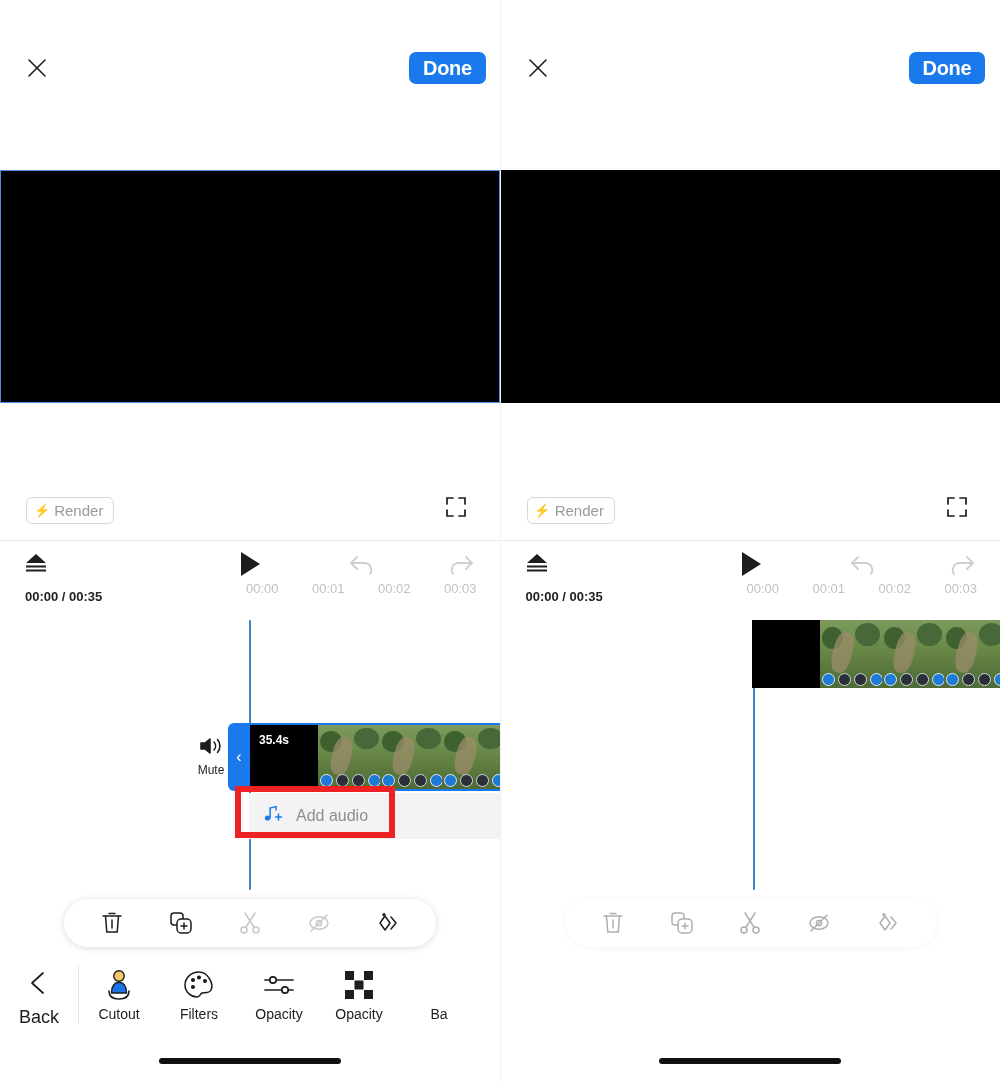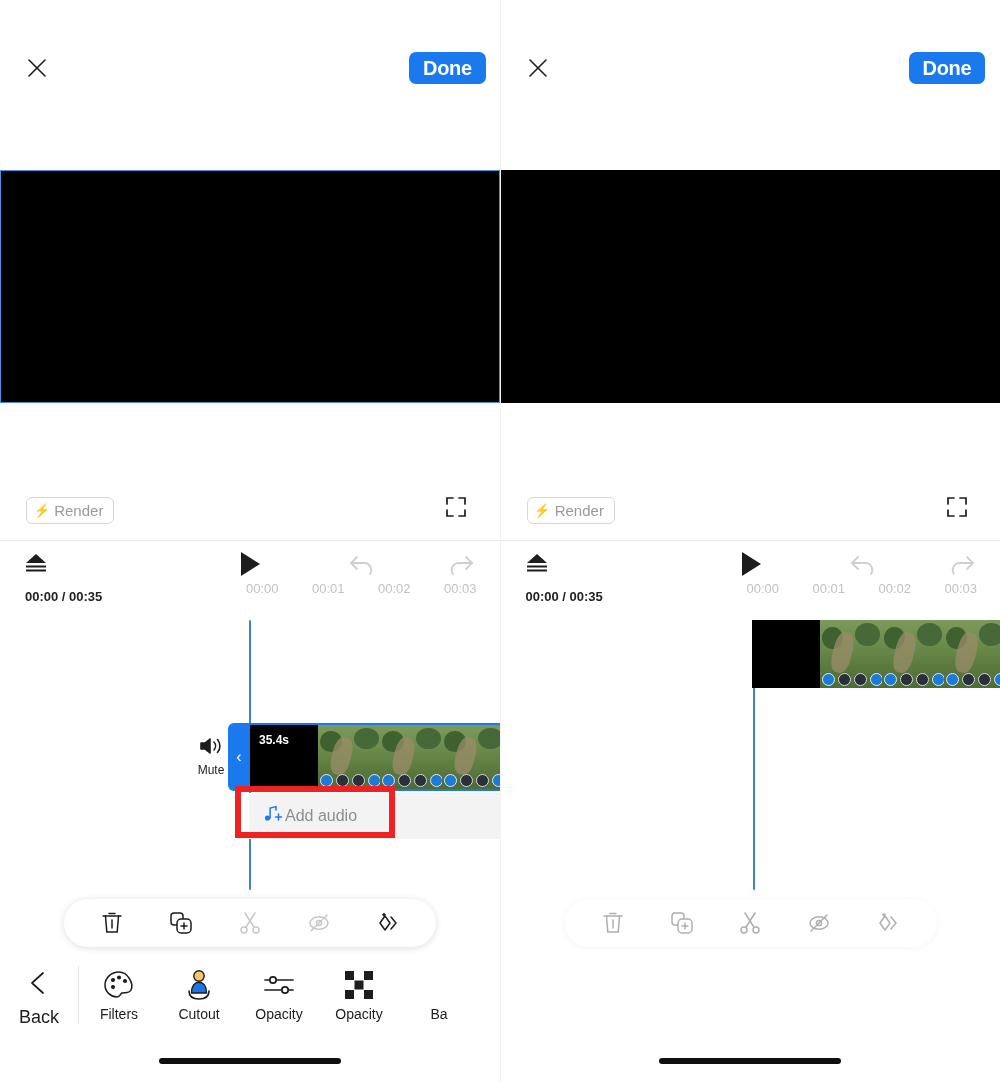--- a/index.html
+++ b/index.html
@@ -308,21 +308,21 @@
     position: absolute;
     left: 249px;
     top: 178px;
     width: 253px;
     height: 46px;
     background: #f3f3f3;
     display: flex;
     align-items: center;
     padding-left: 14px;
     box-sizing: border-box;
-    gap: 2px;
+    gap: 13px;
     cursor: pointer;
   }
   .add-audio-track .lbl {
     font-size: 16px;
     color: #8e8e8e;
   }
 
   
   .redbox {
     position: absolute;
@@ -611,40 +611,40 @@
         <svg width="24" height="26" viewBox="0 0 24 26" fill="none" stroke="#1d1d1d" stroke-width="1.7" stroke-linecap="round" stroke-linejoin="round">
           <polyline points="16,3 5,13 16,23"></polyline>
         </svg>
         <div class="lbl">Back</div>
       </div>
       <div class="navdiv"></div>
       <div class="nav-items">
 
         <div class="nav-item">
           <div class="ic">
+            <svg width="34" height="32" viewBox="0 0 34 32" fill="none">
+              <circle cx="17" cy="7" r="5.2" fill="#f3c96b" stroke="#1d1d1d" stroke-width="1.4"></circle>
+              <path d="M9.5 24 C9.5 16.5 13 13.2 17 13.2 C21 13.2 24.5 16.5 24.5 24 Z" fill="#1c72e8" stroke="#1d1d1d" stroke-width="1.4"></path>
+              <path d="M7 22 C7 28 11.5 30 17 30 C22.5 30 27 28 27 22" stroke="#1d1d1d" stroke-width="1.6" stroke-linecap="round" fill="none"></path>
+            </svg>
+          </div>
+          <div class="lbl">Cutout</div>
+        </div>
+
+        <div class="nav-item">
+          <div class="ic">
             <svg width="32" height="30" viewBox="0 0 32 30" fill="none" stroke="#1d1d1d" stroke-width="1.5">
               <path d="M16 2 C8 2 2 8 2 15 C2 22 8 27 14 27 C17 27 17 24 19 23 C21 22 26 24 28 20 C31 14 25 2 16 2 Z"></path>
               <circle cx="10" cy="10" r="1.3" fill="#1d1d1d"></circle>
               <circle cx="16" cy="7.5" r="1.3" fill="#1d1d1d"></circle>
               <circle cx="22" cy="11" r="1.3" fill="#1d1d1d"></circle>
               <circle cx="10" cy="17" r="1.3" fill="#1d1d1d"></circle>
             </svg>
           </div>
           <div class="lbl">Filters</div>
-        </div>
-
-        <div class="nav-item">
-          <div class="ic">
-            <svg width="34" height="32" viewBox="0 0 34 32" fill="none">
-              <circle cx="17" cy="7" r="5.2" fill="#f3c96b" stroke="#1d1d1d" stroke-width="1.4"></circle>
-              <path d="M9.5 24 C9.5 16.5 13 13.2 17 13.2 C21 13.2 24.5 16.5 24.5 24 Z" fill="#1c72e8" stroke="#1d1d1d" stroke-width="1.4"></path>
-              <path d="M7 22 C7 28 11.5 30 17 30 C22.5 30 27 28 27 22" stroke="#1d1d1d" stroke-width="1.6" stroke-linecap="round" fill="none"></path>
-            </svg>
-          </div>
-          <div class="lbl">Cutout</div>
         </div>
 
         <div class="nav-item">
           <div class="ic">
             <svg width="32" height="26" viewBox="0 0 32 26" fill="none" stroke="#1d1d1d" stroke-width="1.7" stroke-linecap="round">
               <line x1="2" y1="8" x2="30" y2="8"></line>
               <line x1="2" y1="18" x2="30" y2="18"></line>
               <circle cx="10" cy="8" r="3.2" fill="#ffffff"></circle>
               <circle cx="22" cy="18" r="3.2" fill="#ffffff"></circle>
             </svg>

